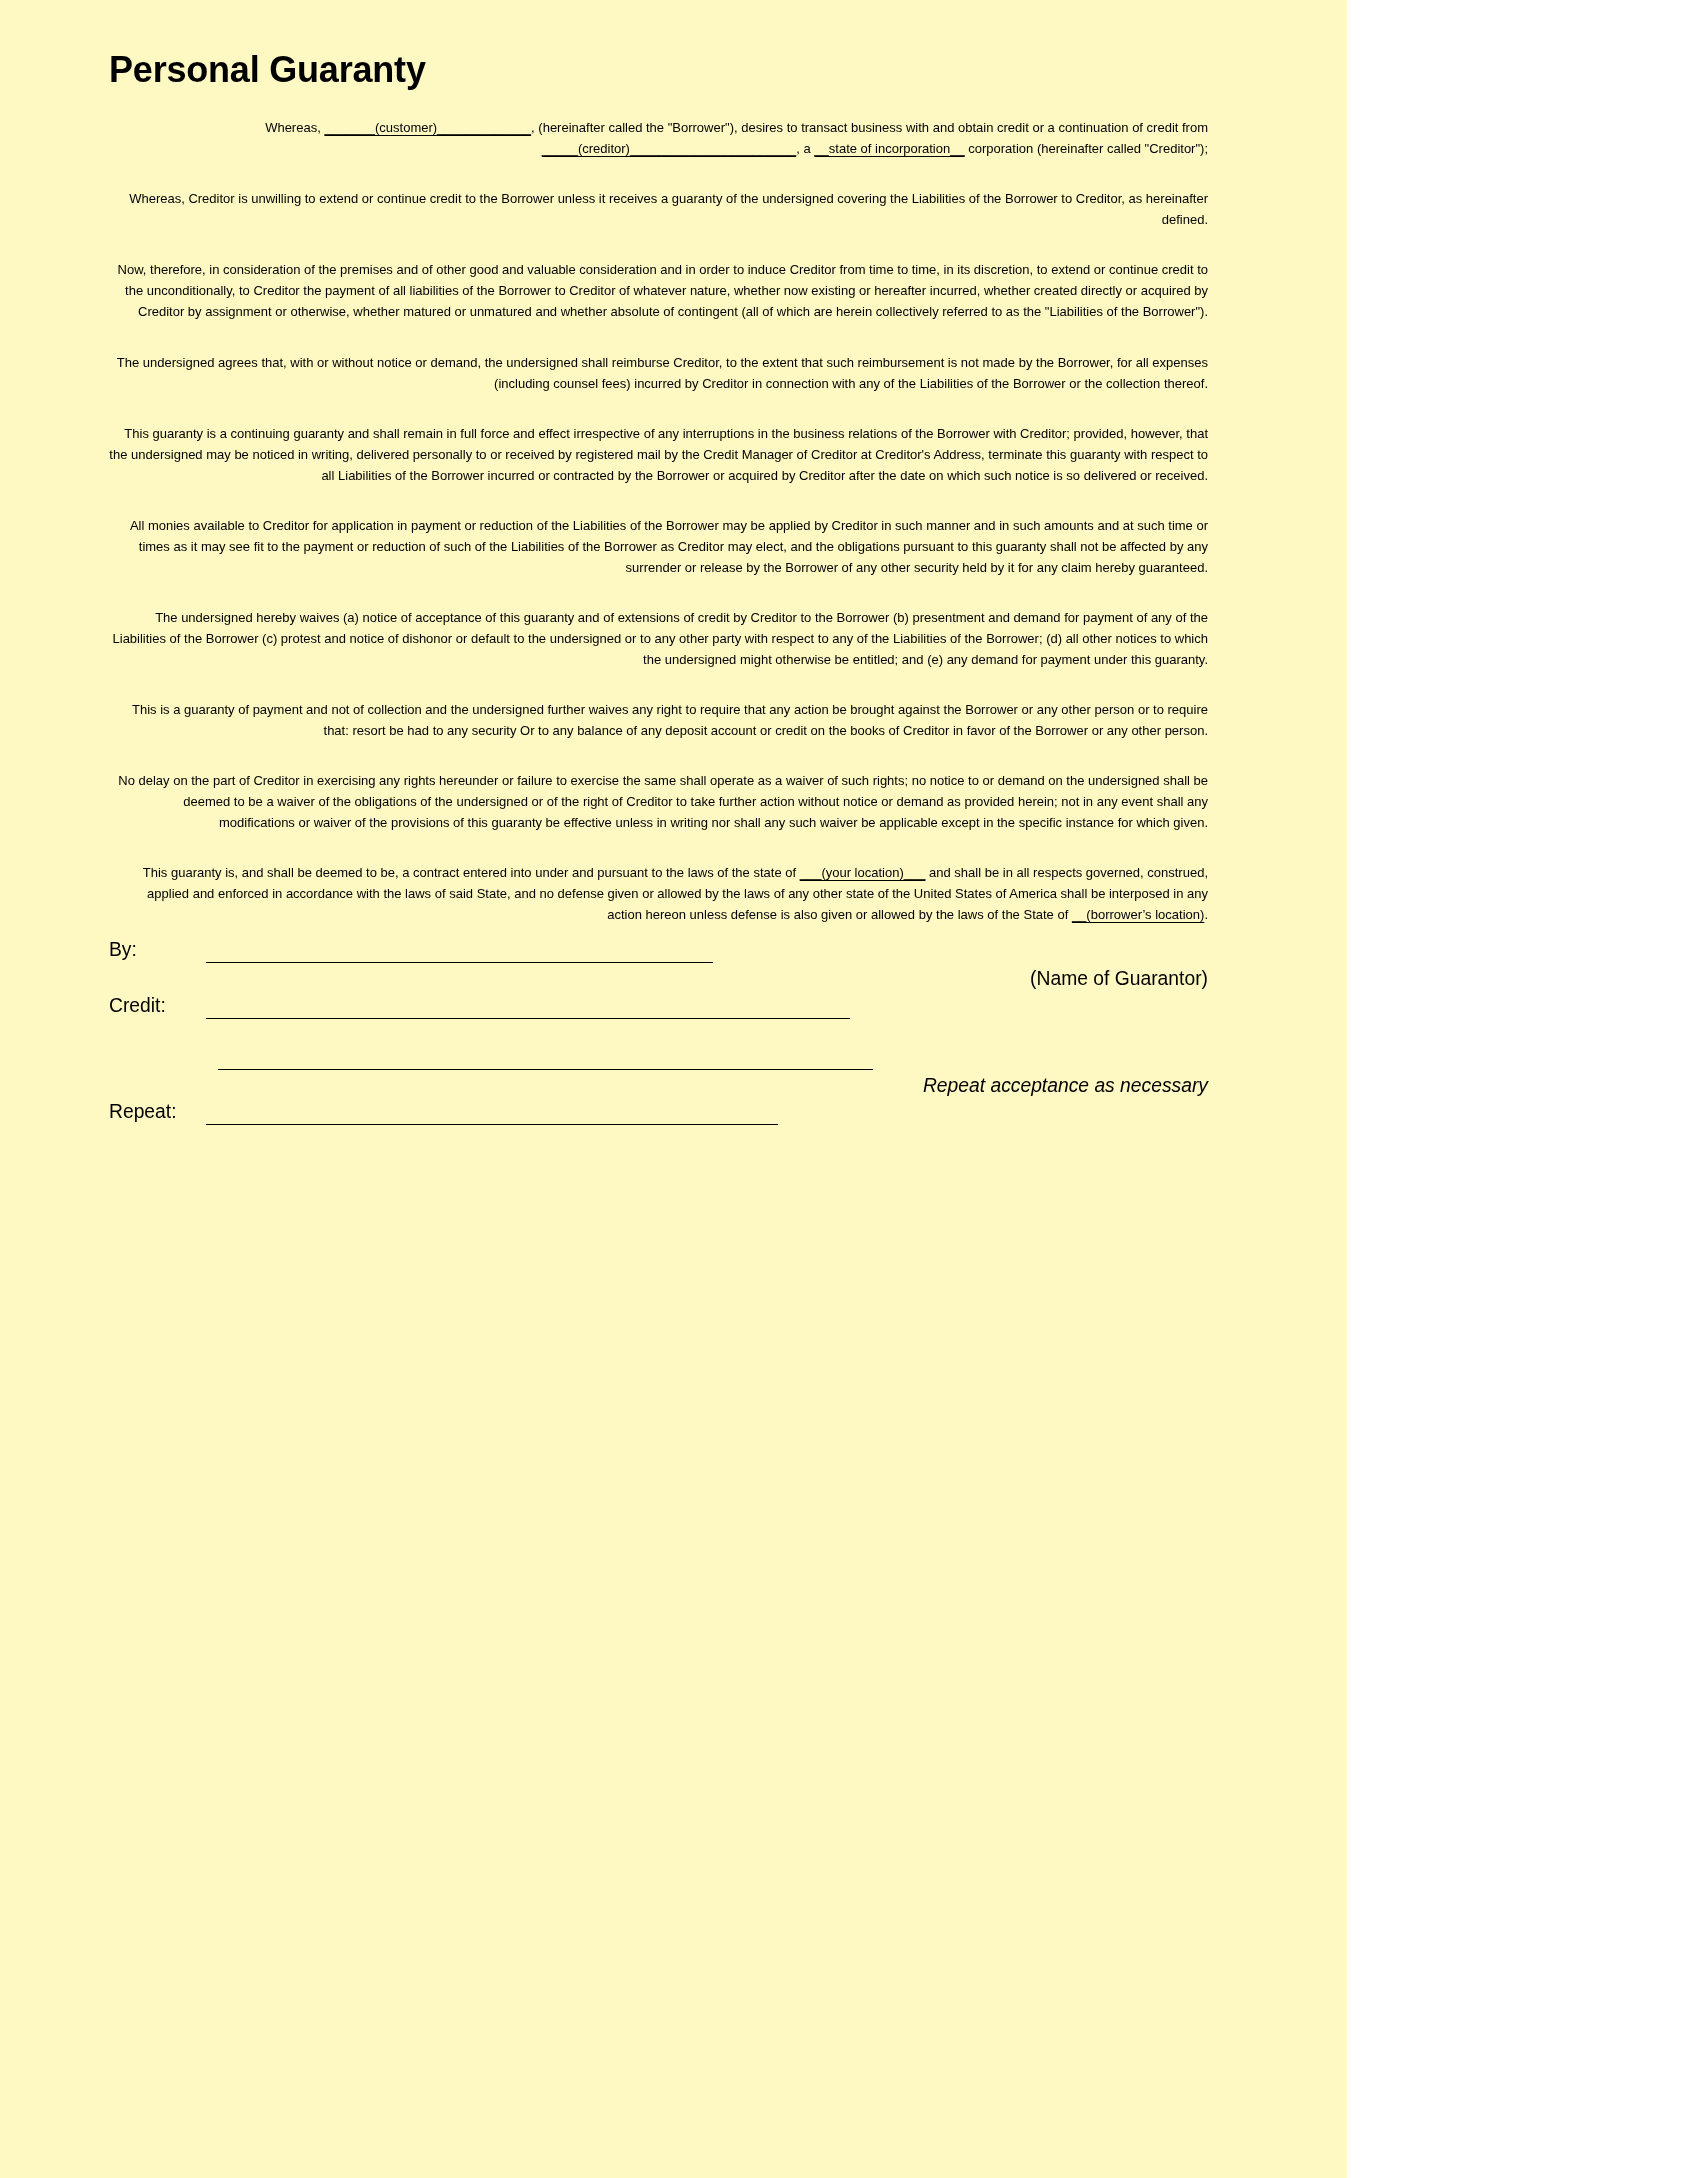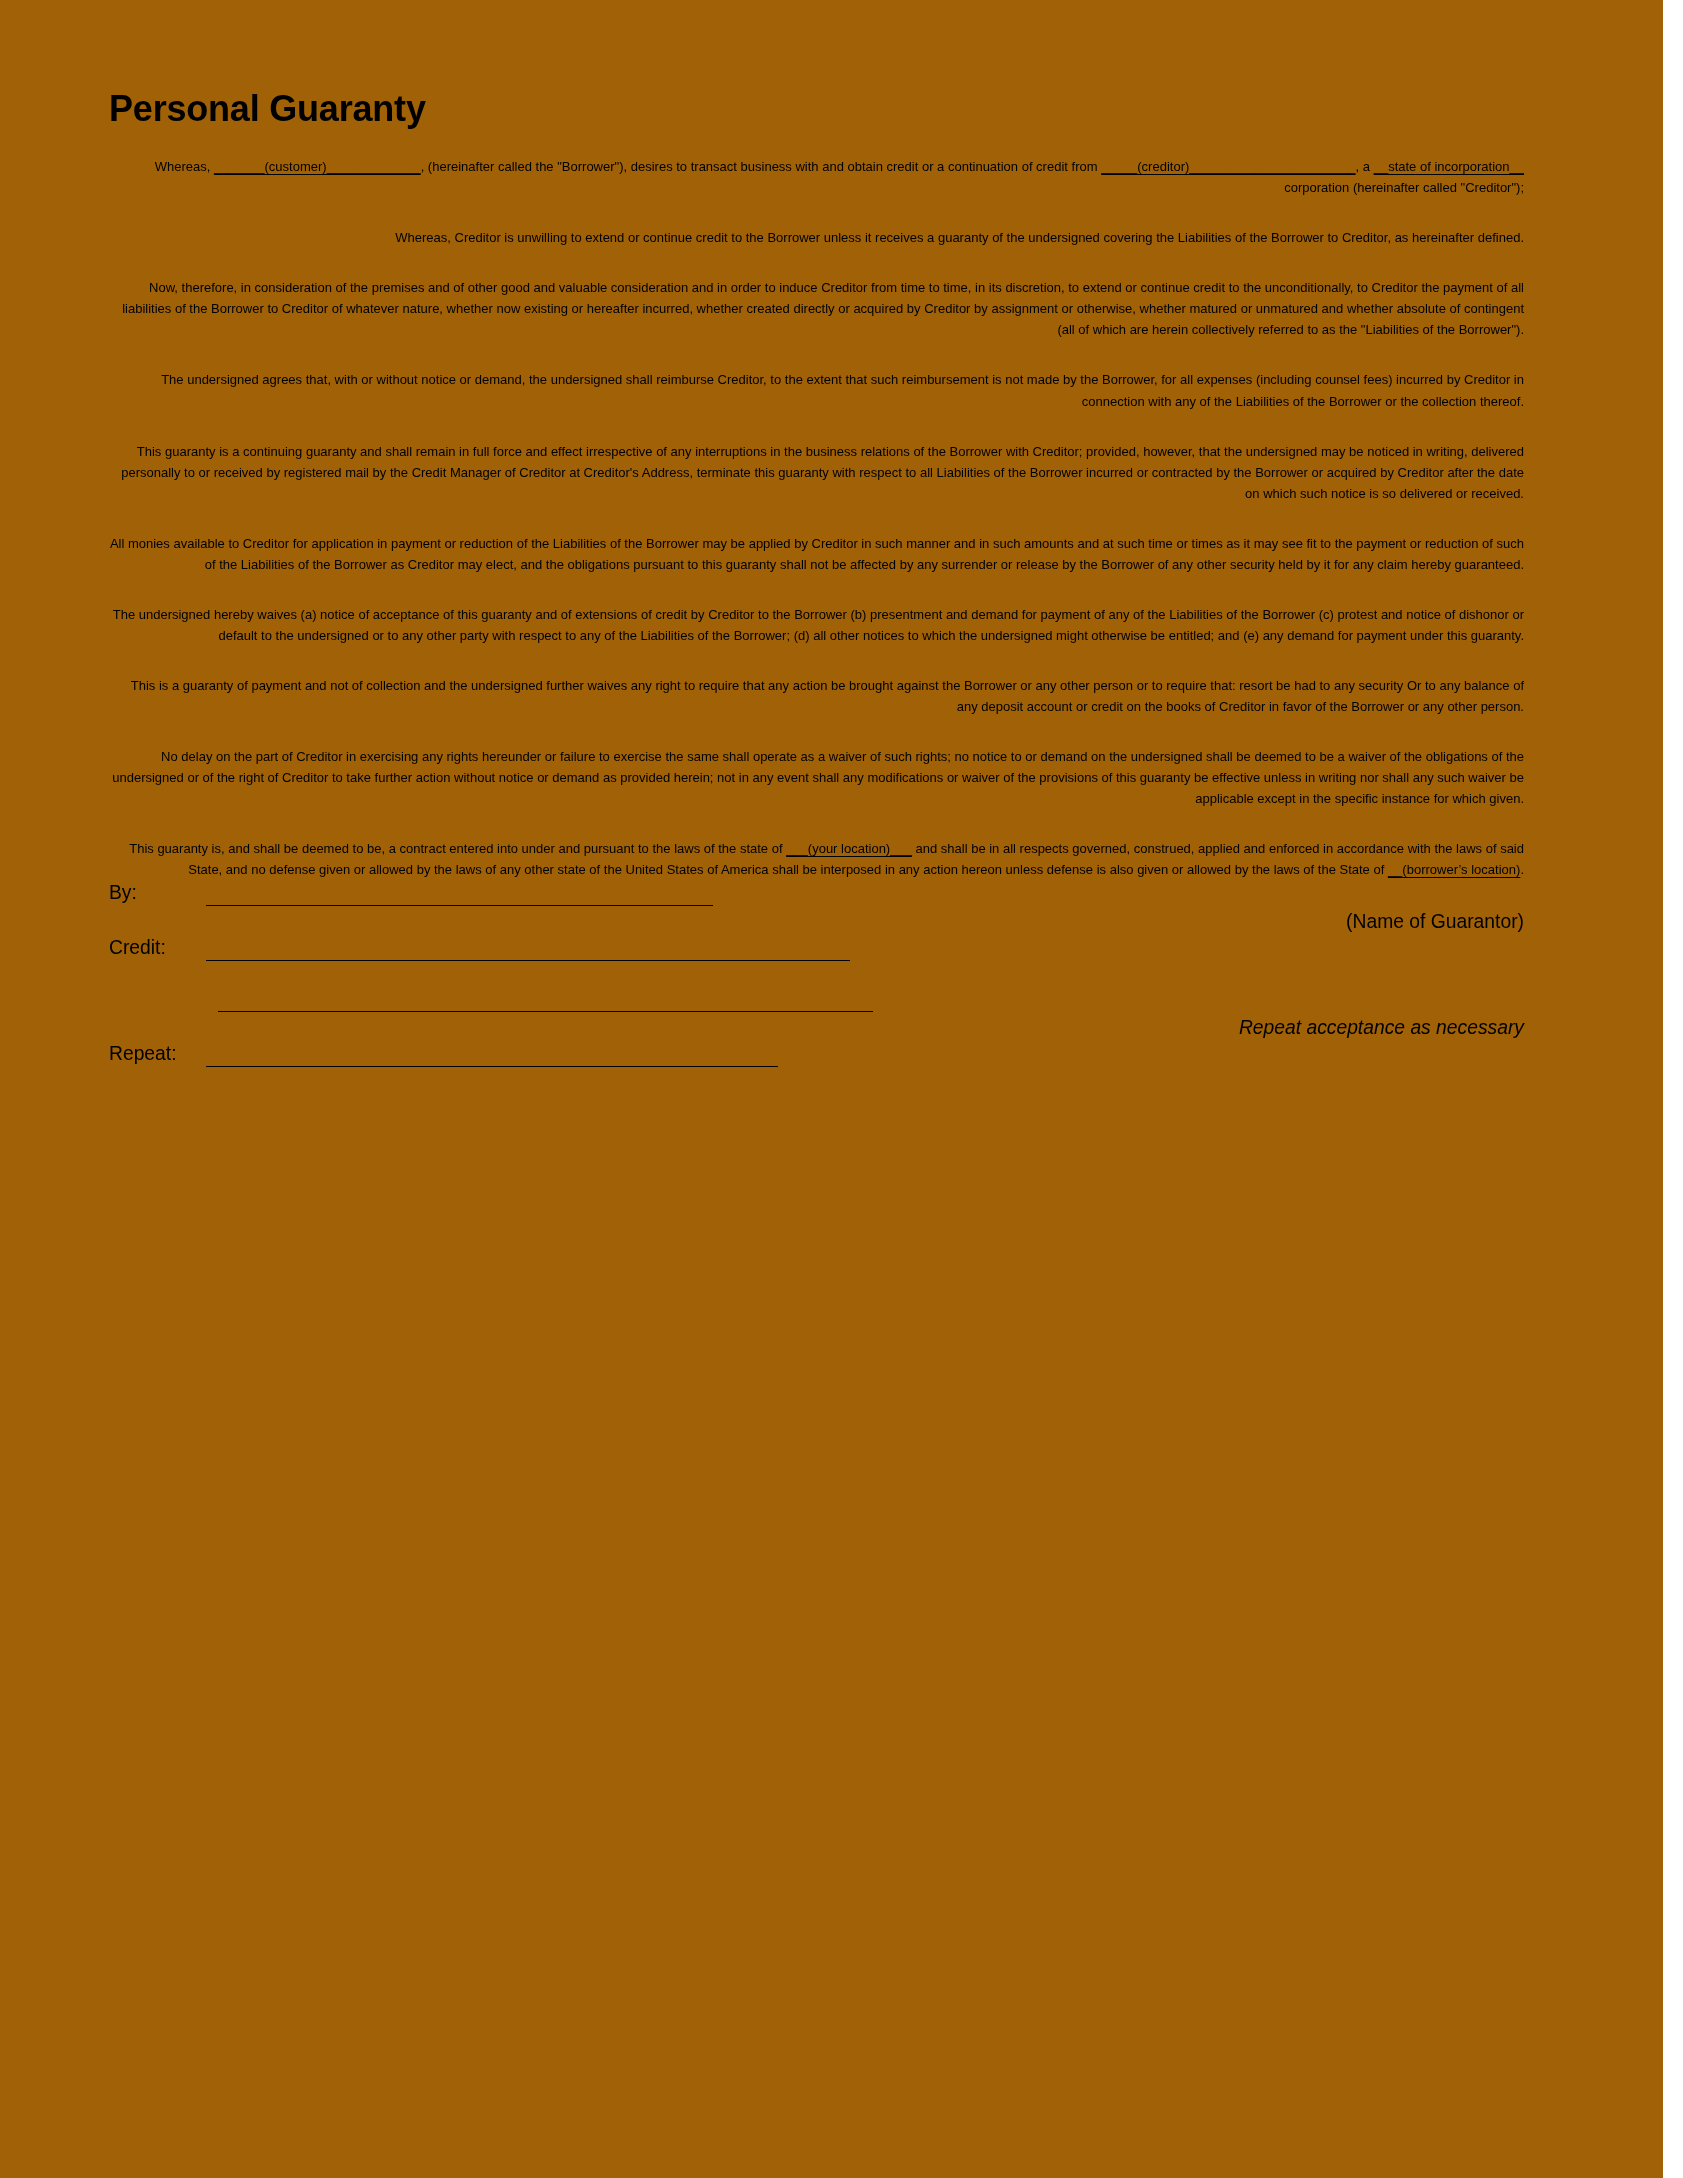--- a/index.html
+++ b/index.html
@@ -9,42 +9,42 @@
   }
   body {
     width: 1683px;
     height: 2178px;
     font-family: "Liberation Sans", sans-serif;
     color: #000000;
     -webkit-font-smoothing: antialiased;
   }
   .page {
     position: relative;
-    width: 1663px;
+    width: 1347px;
     height: 2178px;
-    background: #a16207;
+    background: #fef9c3;
     box-sizing: border-box;
-    padding: 87px 139px 0 109px;
+    padding: 48px 139px 0 109px;
   }
   .doc-title {
     font-size: 36px;
     font-weight: bold;
     letter-spacing: -0.2px;
     margin: 0 0 26px 0;
     line-height: 1.2;
   }
   .para {
     font-size: 13px;
     line-height: 1.62;
     margin: 0 0 29px 0;
     text-align: right;
     max-width: 1438px;
   }
   .para:last-of-type {
-    margin-bottom: 0;
+    margin-bottom: 12px;
   }
   .blank {
     text-decoration: underline;
     text-underline-offset: 2.5px;
     white-space: pre;
   }
   
   .sig-block {
     font-size: 19.3px;
     line-height: 1.5;

